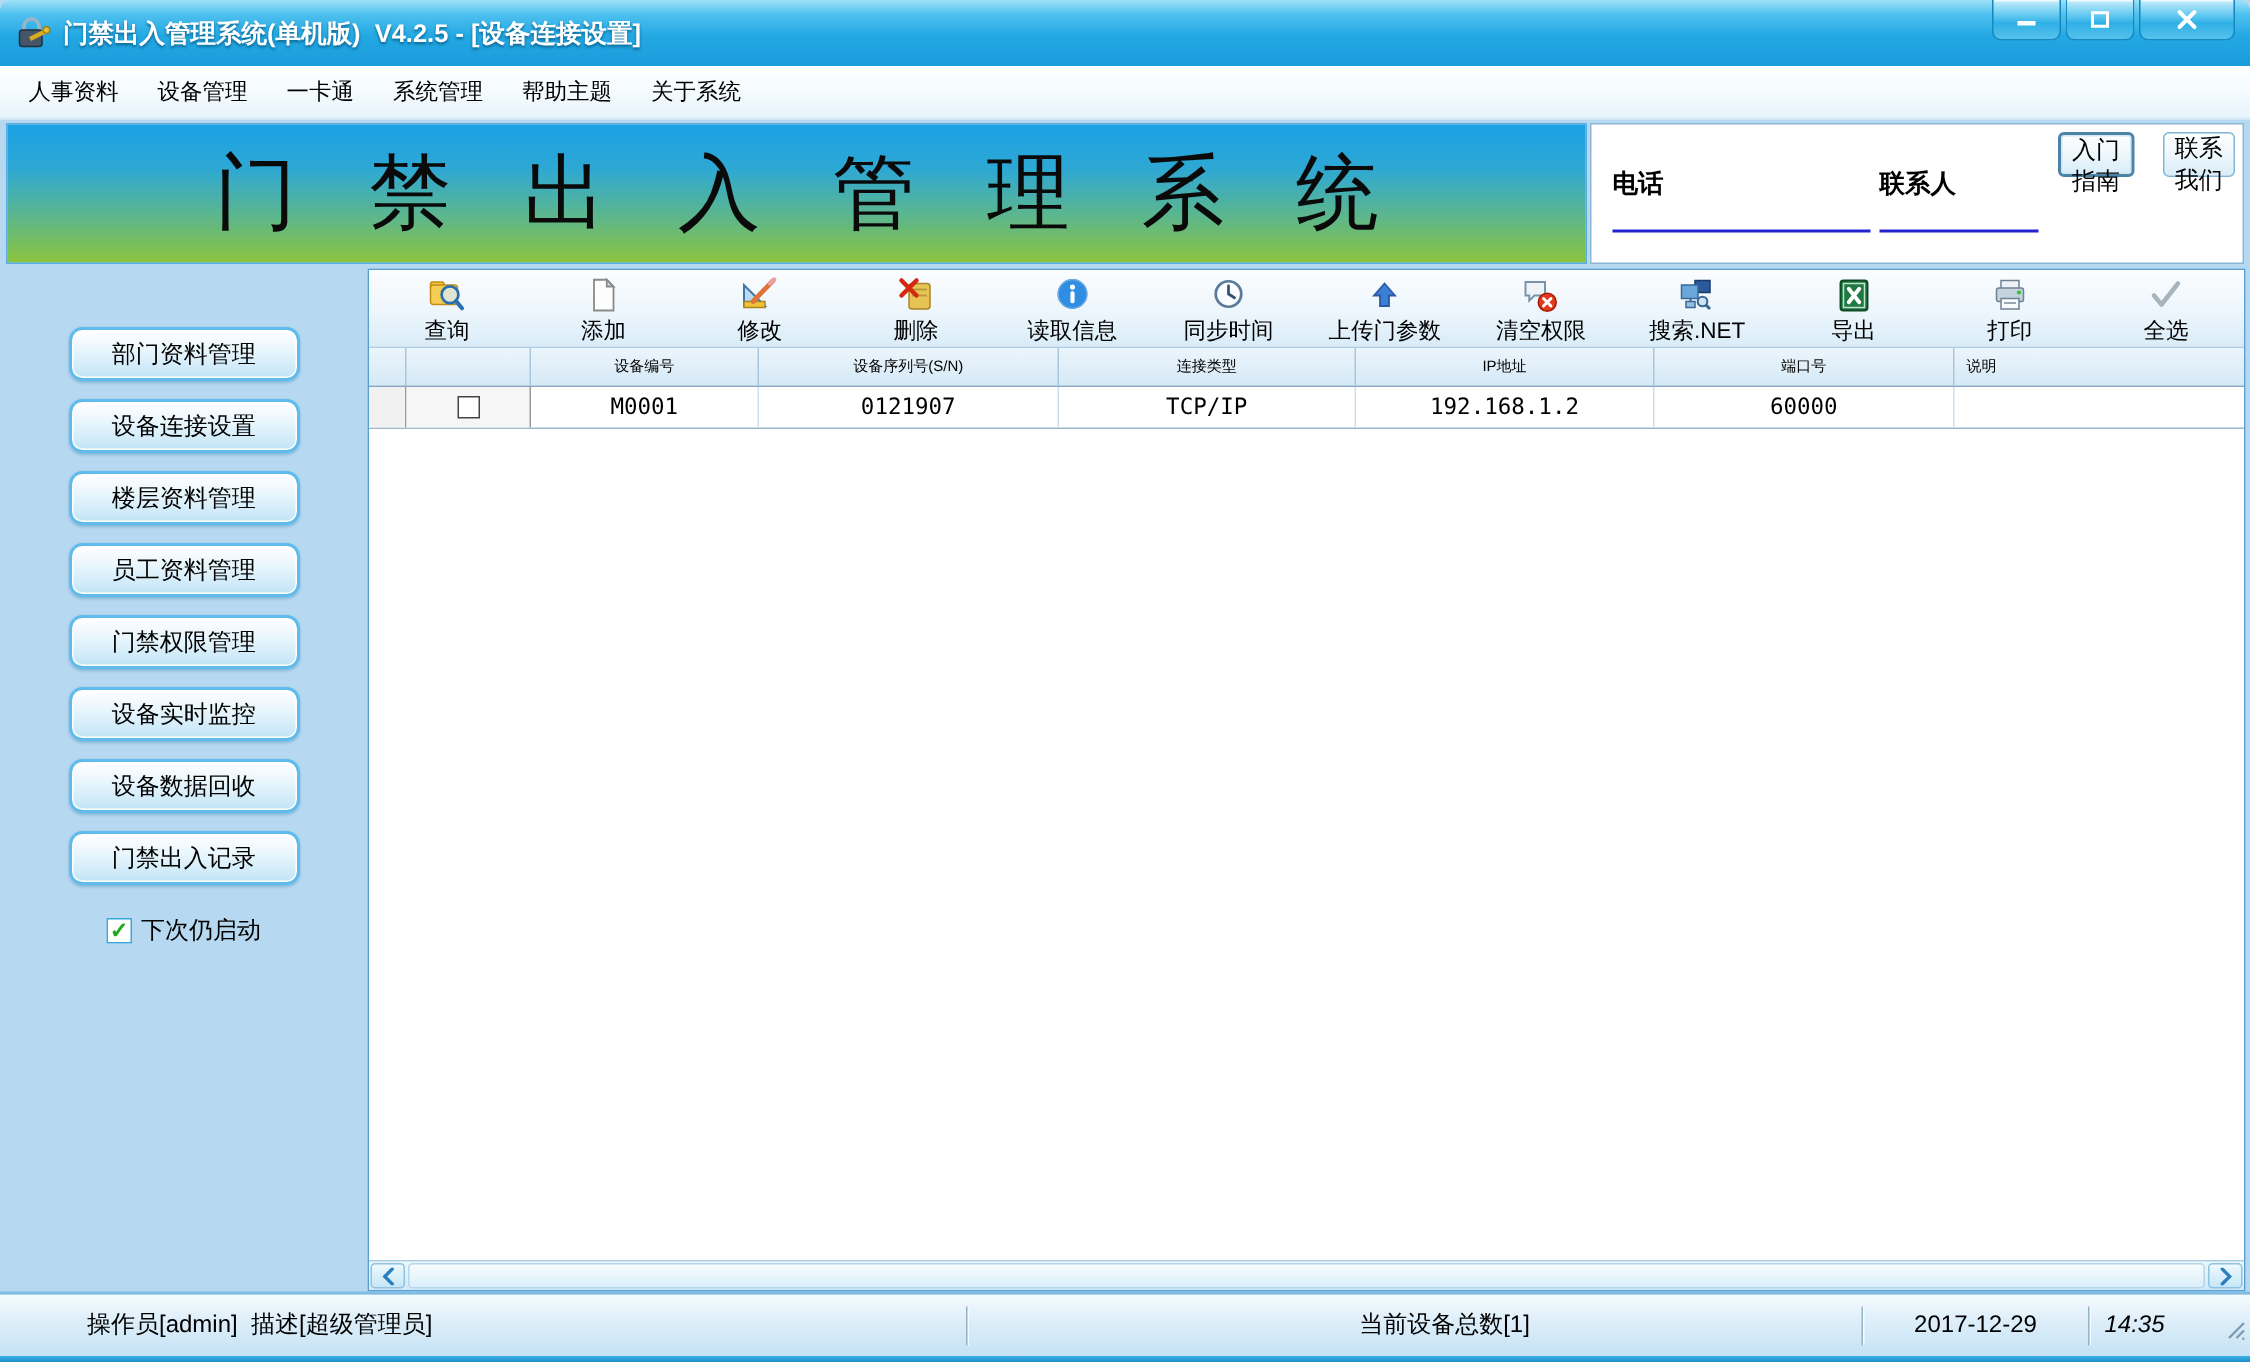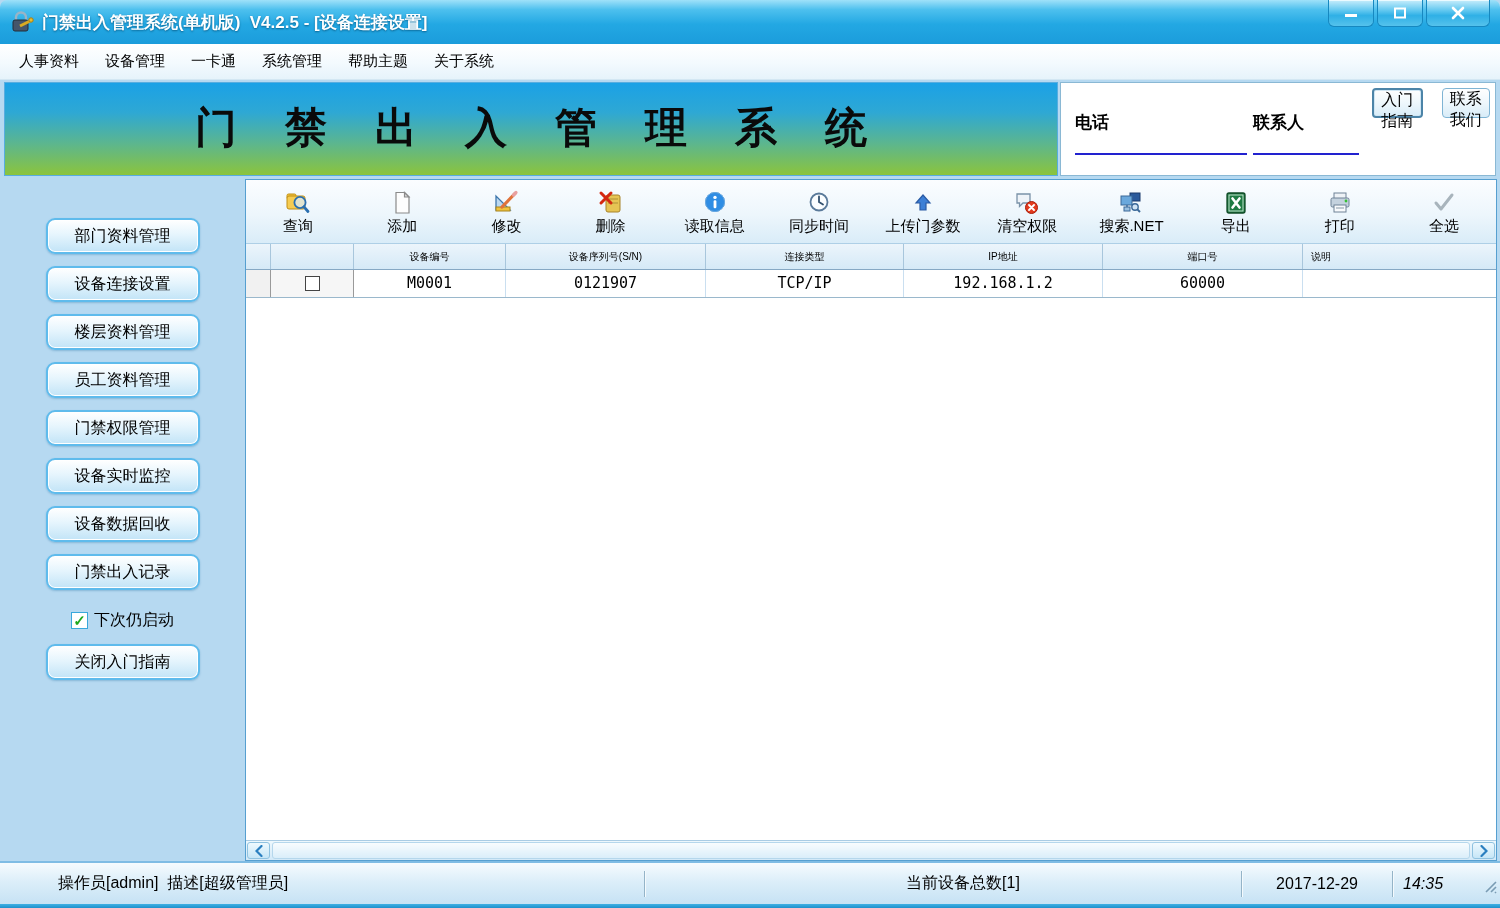--- a/index.html
+++ b/index.html
@@ -36,21 +36,21 @@
     display:flex; align-items:center; padding-left:6px; font-size:15px; color:#000;
   }
   .menu-item { padding:7px 13px; cursor:default; }
 
   
   .banner-row { position:absolute; left:4px; top:82px; width:1492px; height:94px; }
   .banner {
     position:absolute; left:0; top:0; width:1054px; height:94px;
     background:linear-gradient(180deg,#1ba1e6 0%,#2ea8d4 32%,#5cb68e 66%,#8bc43d 100%);
     border:1px solid #57ade0;
-    font-family:"DejaVu Serif", serif; font-weight:bold; font-size:42px; color:#0a0a0a;
+    font-family:"DejaVu Serif", serif; font-weight:normal; font-size:55px; color:#0a0a0a;
     text-align:center; letter-spacing:48px; text-indent:48px; line-height:90px;
     overflow:hidden;
   }
   .contact-panel {
     position:absolute; left:1056px; top:0; width:436px; height:94px;
     background:#ffffff; border:1px solid #8ab8d4;
   }
   .contact-label { position:absolute; top:28px; font-size:17px; font-weight:bold; color:#000000; }
   .phone-label { left:14px; }
   .person-label { left:192px; }
@@ -82,21 +82,21 @@
     display:flex; align-items:center; justify-content:center; font-size:15px; cursor:default;
   }
   .checkbox.checked::after { content:"✓"; color:#1da81d; font-weight:bold; line-height:1; }
   .side-check-label { font-size:16px; color:#000; }
 
   .content-panel {
     position:absolute; left:245px; top:0; width:1252px; height:682px;
     background:#fff; border:1px solid #569fd0; display:flex; flex-direction:column;
   }
   .toolbar {
-    height:64px; flex:none; display:flex; align-items:center;
+    height:52px; flex:none; display:flex; align-items:center;
     background:linear-gradient(180deg,#fbfdff 0%,#edf6fc 55%,#d9ecf8 100%);
     border-bottom:1px solid #aecfe6;
   }
   .tool-item { flex:1; text-align:center; cursor:default; padding-top:2px; }
   .tool-icon { display:block; height:26px; margin:0 auto 1px auto; }
   .tool-label { font-size:15px; color:#000; }
 
   .grid-header {
     height:26px; flex:none; display:flex; font-size:10px; color:#000;
     background:linear-gradient(180deg,#ecf5fb 0%,#d5e9f7 100%);
@@ -219,21 +219,20 @@
     <button class="side-btn">楼层资料管理</button>
     <button class="side-btn">员工资料管理</button>
     <button class="side-btn">门禁权限管理</button>
     <button class="side-btn">设备实时监控</button>
     <button class="side-btn">设备数据回收</button>
     <button class="side-btn">门禁出入记录</button>
     <div class="side-check-row">
       <span class="checkbox checked"></span>
       <span class="side-check-label">下次仍启动</span>
     </div>
-    <button class="side-btn">关闭入门指南</button>
   </div>
 
   <div class="content-panel">
 
     <div class="toolbar">
       <div class="tool-item">
         <svg class="tool-icon" width="26" height="26" viewBox="0 0 26 26">
           <rect x="2" y="4" width="9" height="5" rx="1.5" fill="#f3c43e" stroke="#c08e12"></rect>
           <rect x="2" y="6" width="18" height="13" rx="2" fill="#f6cc52" stroke="#c08e12"></rect>
           <circle cx="15" cy="12.5" r="5.6" fill="#d9ecfb" fill-opacity="0.75" stroke="#2a6fb0" stroke-width="1.8"></circle>

